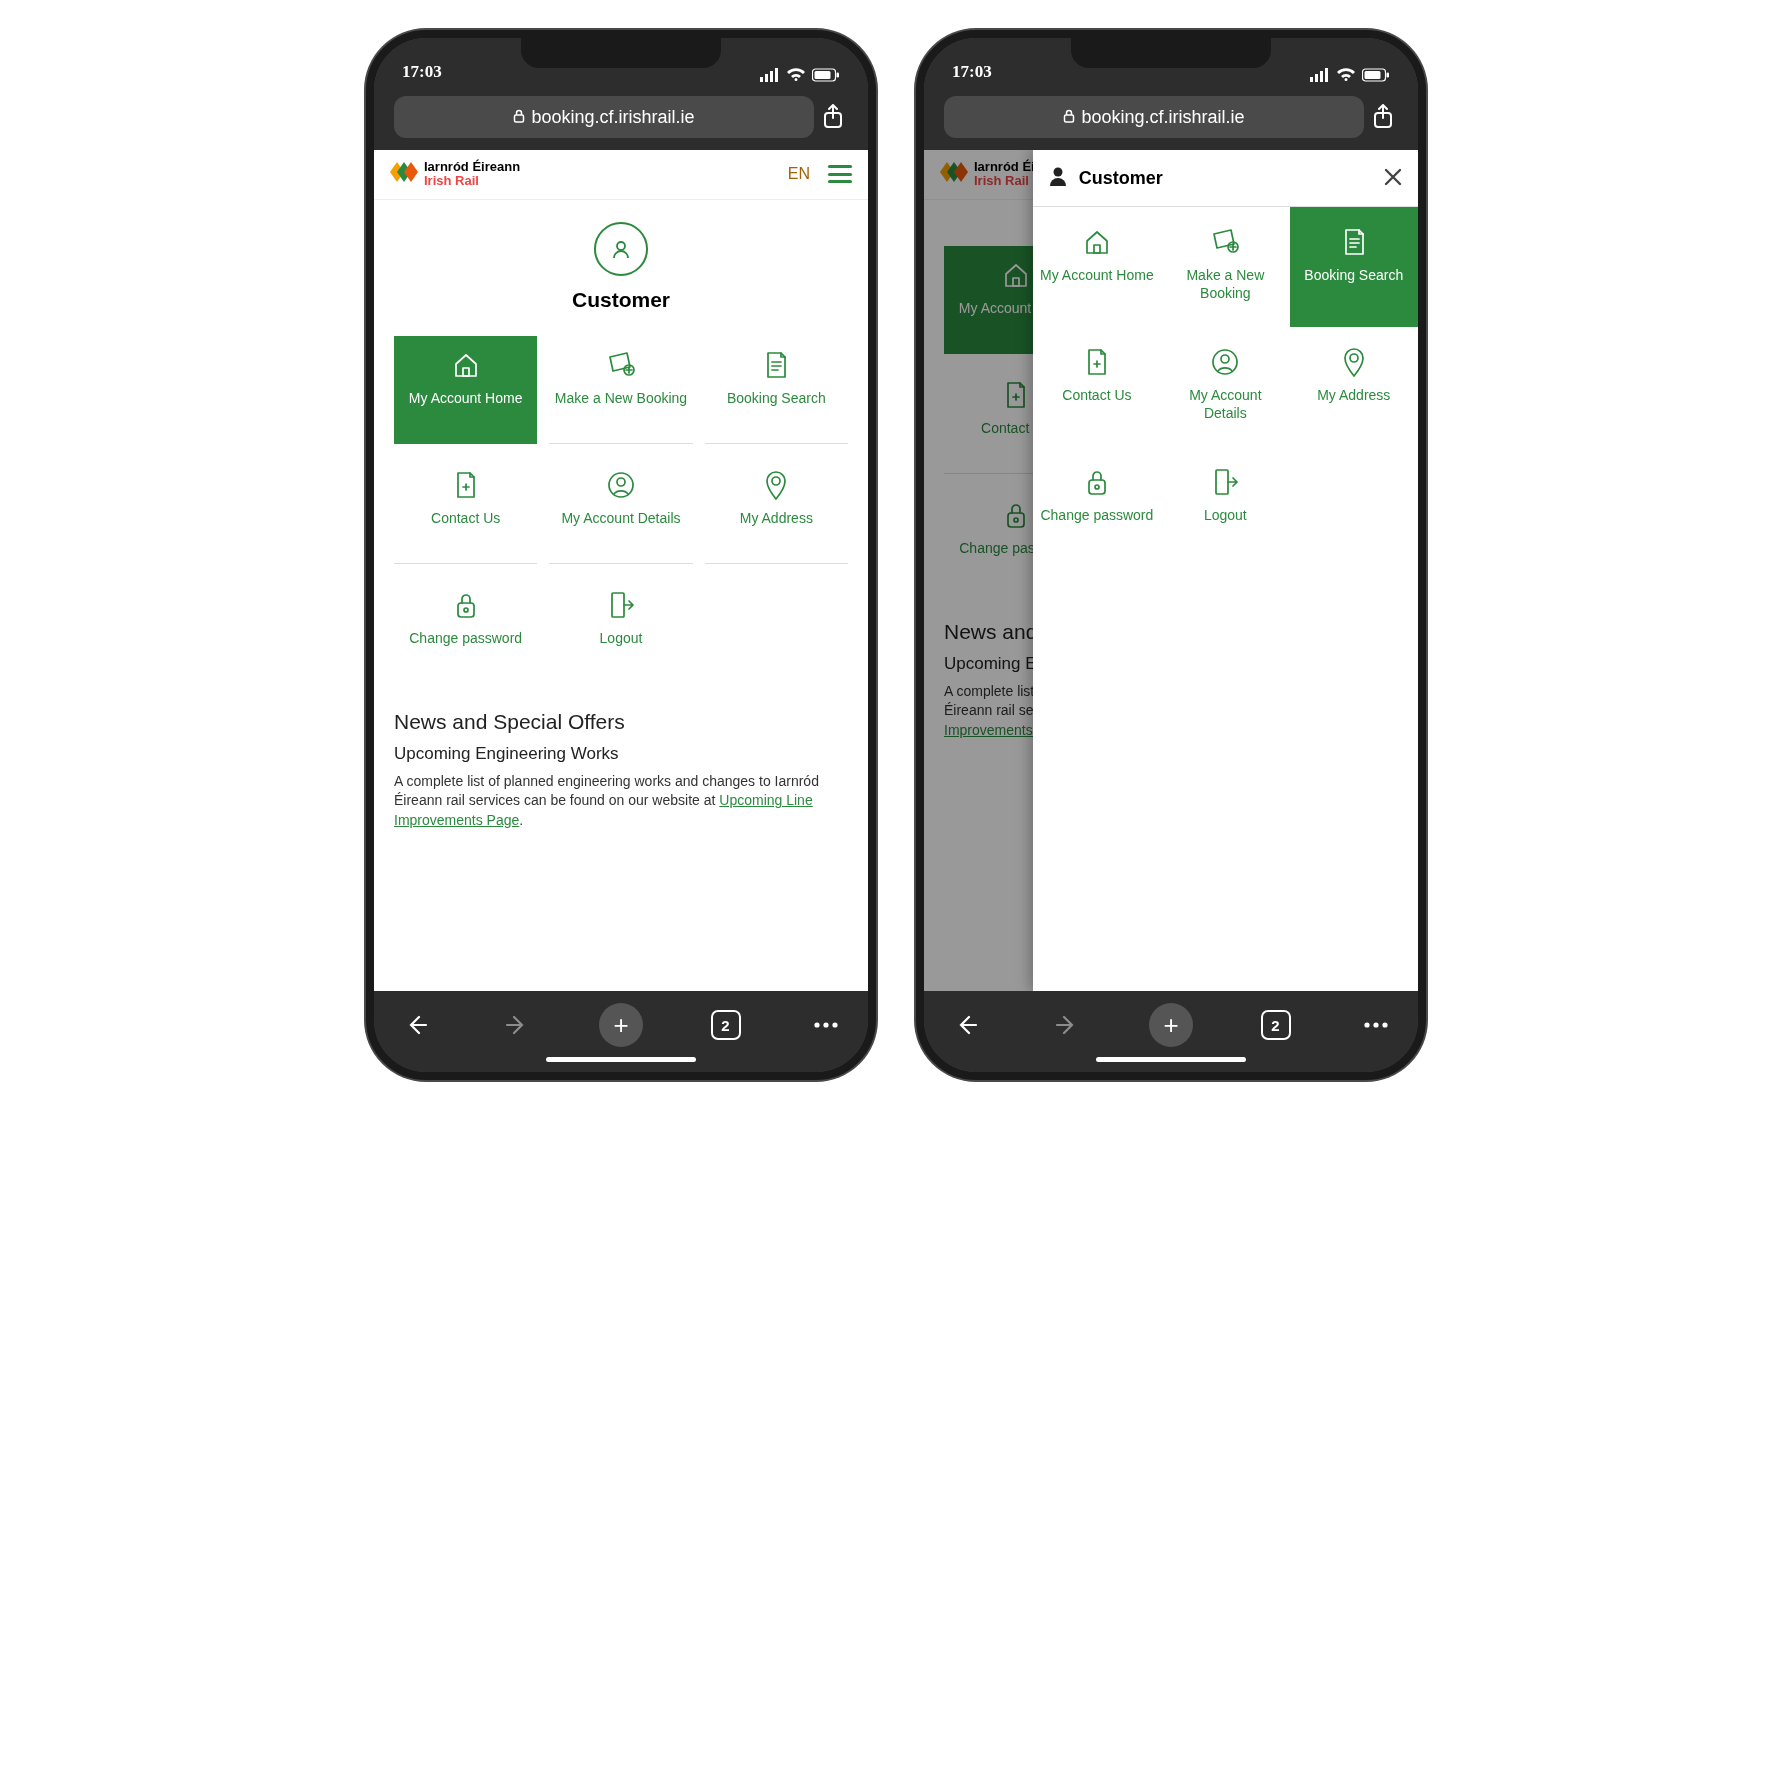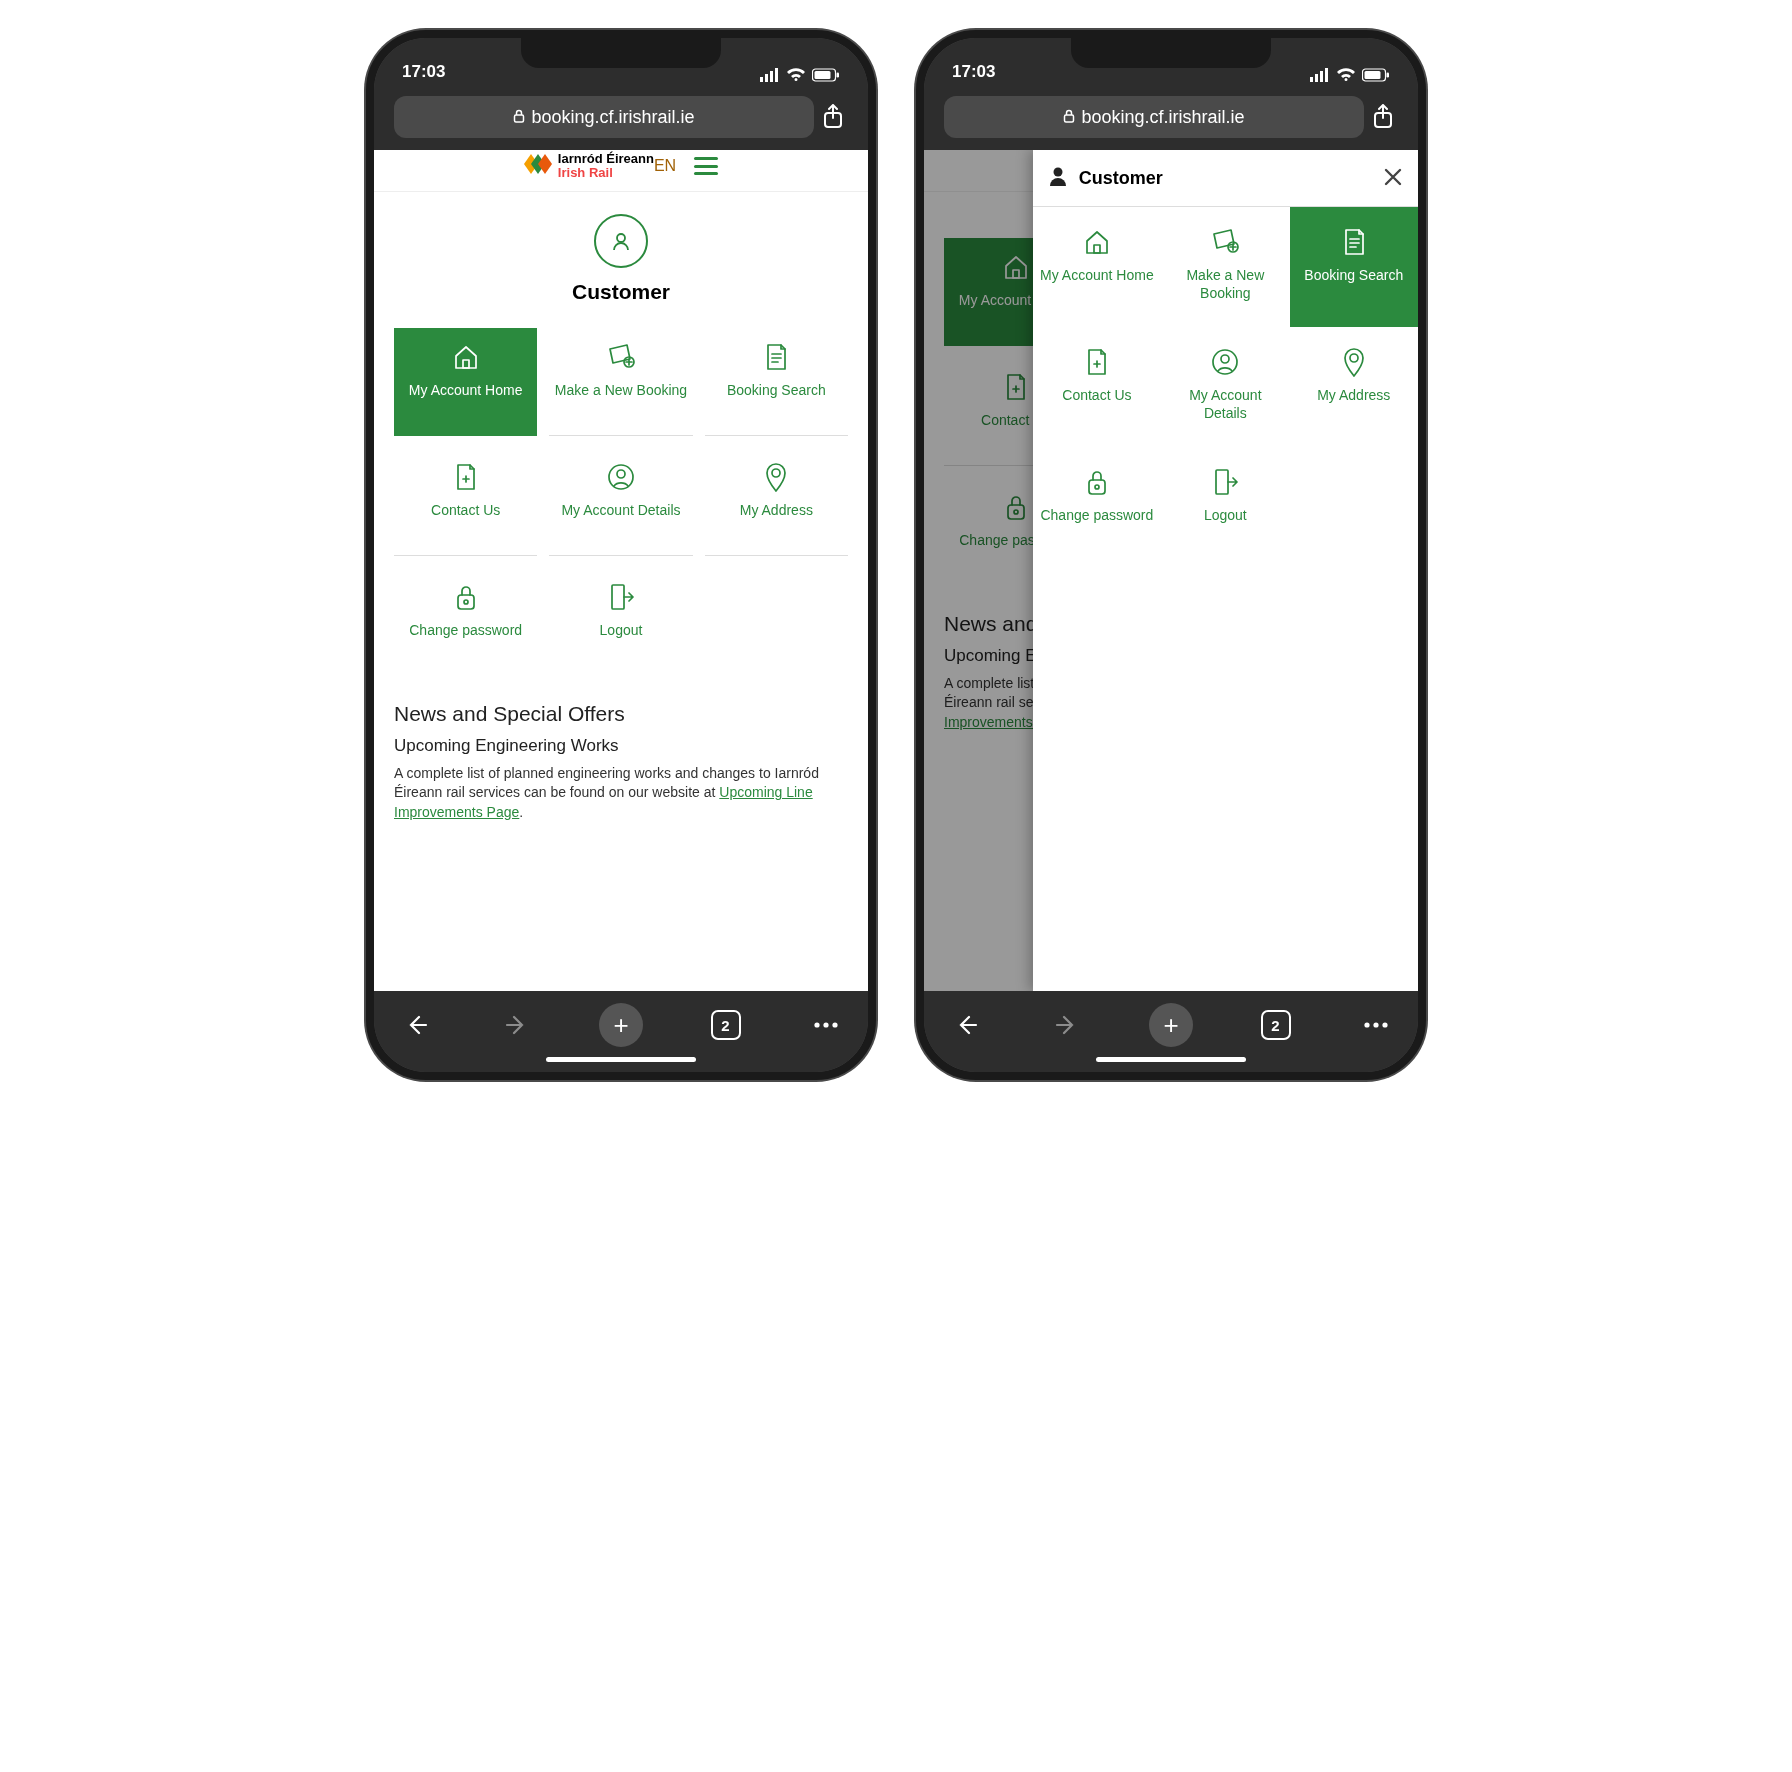--- a/index.html
+++ b/index.html
@@ -39,20 +39,21 @@
   .status-bar {
     height: 48px;
     background: #2d2d2d;
     color: #fff;
     display: flex;
     align-items: flex-end;
     justify-content: space-between;
     padding: 0 28px 4px;
     font-size: 17px;
     font-weight: 600;
+    font-family: Liberation Serif, serif;
   }
   .status-right { display: flex; gap: 6px; align-items: center; }
   .signal-icon, .wifi-icon, .battery-icon { display: inline-flex; }
   
   .url-bar-row {
     background: #2d2d2d;
     padding: 10px 20px 12px;
     display: flex;
     align-items: center;
     gap: 4px;
@@ -80,22 +81,22 @@
 
   .content {
     flex: 1;
     background: #fff;
     position: relative;
     overflow: hidden;
   }
   .app-header {
     display: flex;
     align-items: center;
-    justify-content: center;
-    padding: 2px 16px 10px;
+    justify-content: space-between;
+    padding: 10px 16px 10px;
     border-bottom: 1px solid #eee;
   }
   .logo { display: flex; align-items: center; gap: 6px; }
   .logo-diamond { display: inline-block; }
   .logo-text { font-size: 13px; line-height: 1.1; }
   .logo-text .l1 { font-weight: 700; color: #000; }
   .logo-text .l2 { color: #ef4444; font-weight: 600; }
   .header-right { display: flex; align-items: center; gap: 18px; }
   .lang { color: #a16207; font-size: 16px; font-weight: 500; }
   .hamburger { width: 24px; height: 18px; display: flex; flex-direction: column; justify-content: space-between; }

